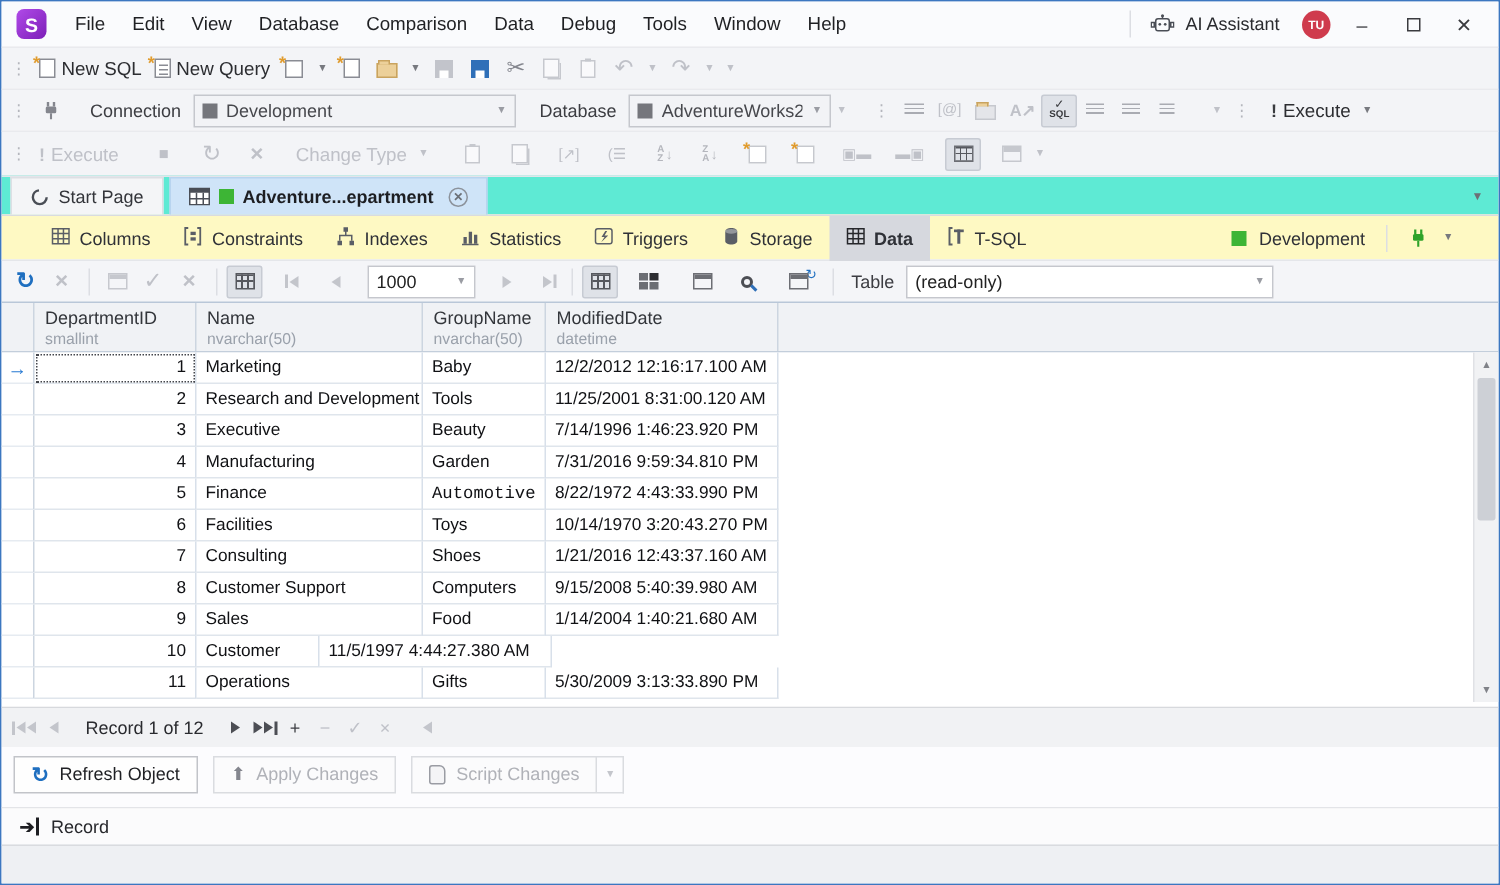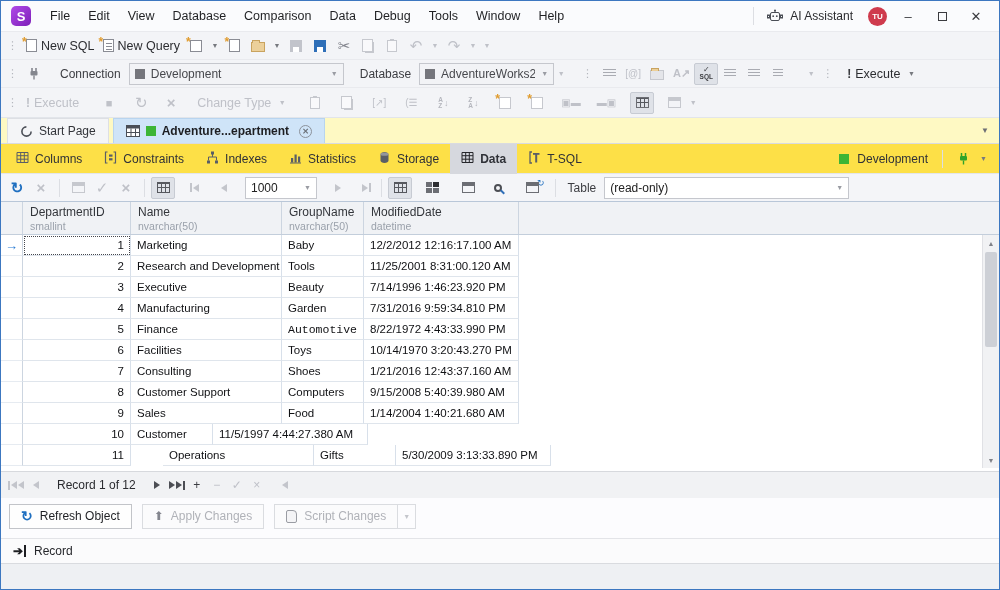--- a/index.html
+++ b/index.html
@@ -62,30 +62,30 @@
   .sortic .lt { display:flex; flex-direction:column; font-size:6.5px; line-height:6px; font-weight:bold; }
   .plug-grey { position:relative; }
   .plug-grey::after { content:"*"; position:absolute; top:-7px; left:-4px; font-size:12px; font-weight:bold; color:#e09b2d; }
 
   .combo { height:22px; background:#f2f3f6; border:1px solid #c5c7cd; display:flex; align-items:center; padding:0 5px; gap:6px; color:#47484d; }
   .combo .csq { width:10px; height:10px; background:#75767c; flex:none; }
   .combo .carr { margin-left:auto; font-size:7px; color:#9a9ca3; }
   .combo.white { background:#fff; color:#222; }
 
   
-  .doctabs { height:26px; background:#fef9c3; border-top:1px solid #e2e5ea; padding-left:6px; align-items:stretch; }
+  .doctabs { height:26px; background:#5eead4; border-top:1px solid #e2e5ea; padding-left:6px; align-items:stretch; }
   .dtab { display:flex; align-items:center; gap:6px; padding:0 12px; background:#f4f5f7; border:1px solid #dddfe4; border-bottom:none; margin-right:4px; color:#33353a; }
   .dtab.active { background:#cfe4f8; border-color:#b8d4ef; font-weight:bold; color:#1d1e22; }
   .gsq { width:10px; height:10px; background:#3db535; flex:none; }
   .closec { width:13px; height:13px; border-radius:50%; border:1px solid #8c929b; color:#6b7077; font-size:8px;
     display:flex; align-items:center; justify-content:center; margin-left:4px; }
   .doctabs .chev { margin-left:auto; margin-right:10px; align-self:center; font-size:8px; color:#6d6f75; }
 
   
-  .objtabs { height:30px; background:#fde047; border-top:1px solid #d9dbe0; padding:0 4px;text-align:center; }
+  .objtabs { height:30px; background:#fef9c3; border-top:1px solid #d9dbe0; padding:0 22px;text-align:center; }
   .otab { display:flex; align-items:center; gap:6px; height:30px; padding:0 11px; color:#2f3137; }
   .otab.active { background:#d6d8de; font-weight:bold; }
   .otab svg { flex:none; }
   .objright { margin-left:auto; display:flex; align-items:center; gap:8px; padding-right:8px; }
 
   
   .datatb { height:28px; background:#f4f5f8; border-top:1px solid #e4e6ea; padding:0 4px; }
   .tri { width:0; height:0; border-top:4px solid transparent; border-bottom:4px solid transparent; }
   .tri.r { border-left:6px solid #c3c5cb; }
   .tri.l { border-right:6px solid #c3c5cb; }
@@ -432,20 +432,27 @@
           <span><svg width="13" height="13" viewBox="0 0 13 13">
               <path d="M1 12h11" stroke="#5a5e66"></path>
               <rect x="2" y="7" width="2.2" height="4.5" fill="#5a5e66"></rect>
               <rect x="5.5" y="3.5" width="2.2" height="8" fill="#5a5e66"></rect>
               <rect x="9" y="5.5" width="2.2" height="6" fill="#5a5e66"></rect>
             </svg></span>
           <span>Statistics</span>
         </div>
         <div class="otab">
           <span><svg width="13" height="13" viewBox="0 0 13 13">
+              <rect x="1" y="1.5" width="11" height="10" rx="1.5" fill="none" stroke="#5a5e66"></rect>
+              <path d="M7.5 3 5 7h2l-2.2 3.5L9.5 6H7l1.8-3z" fill="#5a5e66"></path>
+            </svg></span>
+          <span>Triggers</span>
+        </div>
+        <div class="otab">
+          <span><svg width="13" height="13" viewBox="0 0 13 13">
               <path d="M2.5 3.2C2.5 2 4.3 1 6.5 1s4 1 4 2.2v6.6c0 1.2-1.8 2.2-4 2.2s-4-1-4-2.2z" fill="#5a5e66"></path>
               <ellipse cx="6.5" cy="3.2" rx="4" ry="1.6" fill="#fff" fill-opacity="0.35"></ellipse>
             </svg></span>
           <span>Storage</span>
         </div>
         <div class="otab active">
           <span><svg width="13" height="13" viewBox="0 0 13 13">
               <path d="M1 1.5h11v10H1z" fill="none" stroke="#26272b"></path>
               <path d="M1 4.7h11M1 8.2h11M4.7 1.5v10M8.3 1.5v10" stroke="#26272b" fill="none"></path>
             </svg></span>
@@ -634,21 +641,21 @@
         </div>
         <div class="grow">
           <div class="indicator"></div>
           <div class="gcell num" style="width: 108px;">10</div>
           <div class="gcell" style="width: 82px;">Customer</div>
           <div class="gcell" style="width: 155px;">11/5/1997 4:44:27.380 AM</div>
         </div>
         <div class="grow">
           <div class="indicator"></div>
           <div class="gcell num" style="width: 108px;">11</div>
-          <div class="gcell" style="width: 151px; margin-left: 32px;">Operations</div>
+          <div class="gcell" style="width: 151px;">Operations</div>
           <div class="gcell" style="width: 82px;">Gifts</div>
           <div class="gcell" style="width: 155px;">5/30/2009 3:13:33.890 PM</div>
         </div>
       </div>
     <div class="vscroll">
       <div class="varr">▲</div>
       <div class="vthumb"></div>
       <div class="varr bottom">▼</div>
     </div>
   </div>

